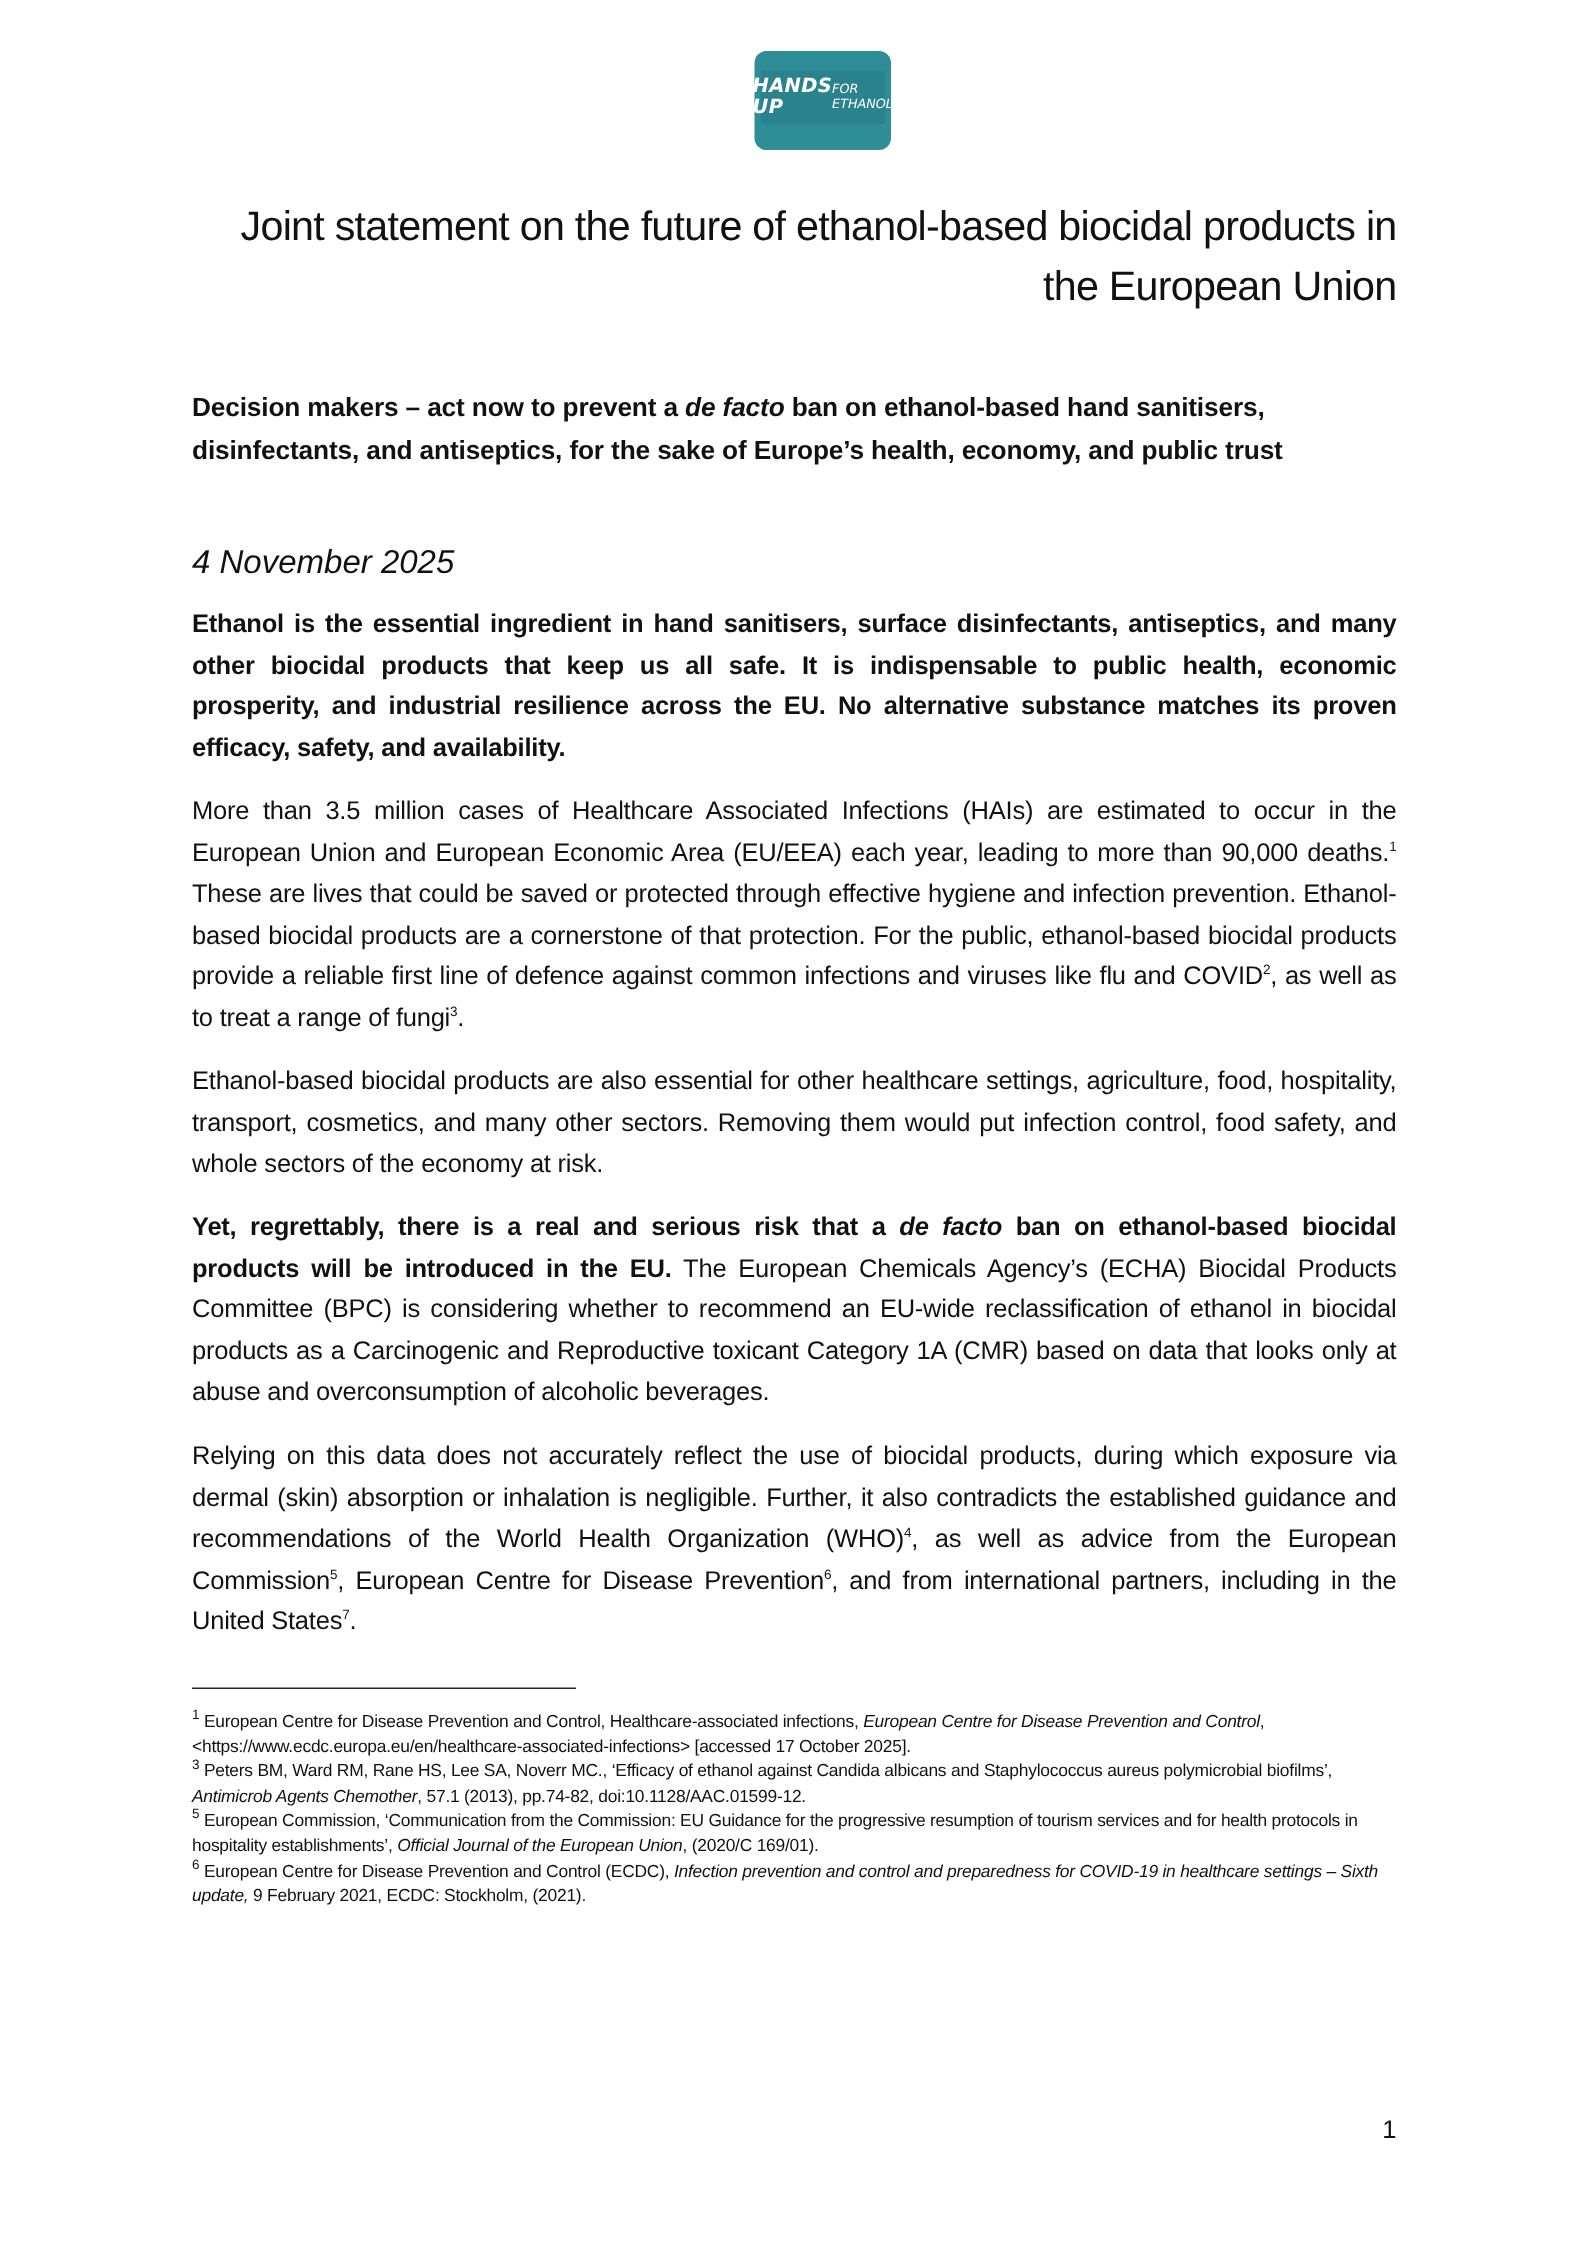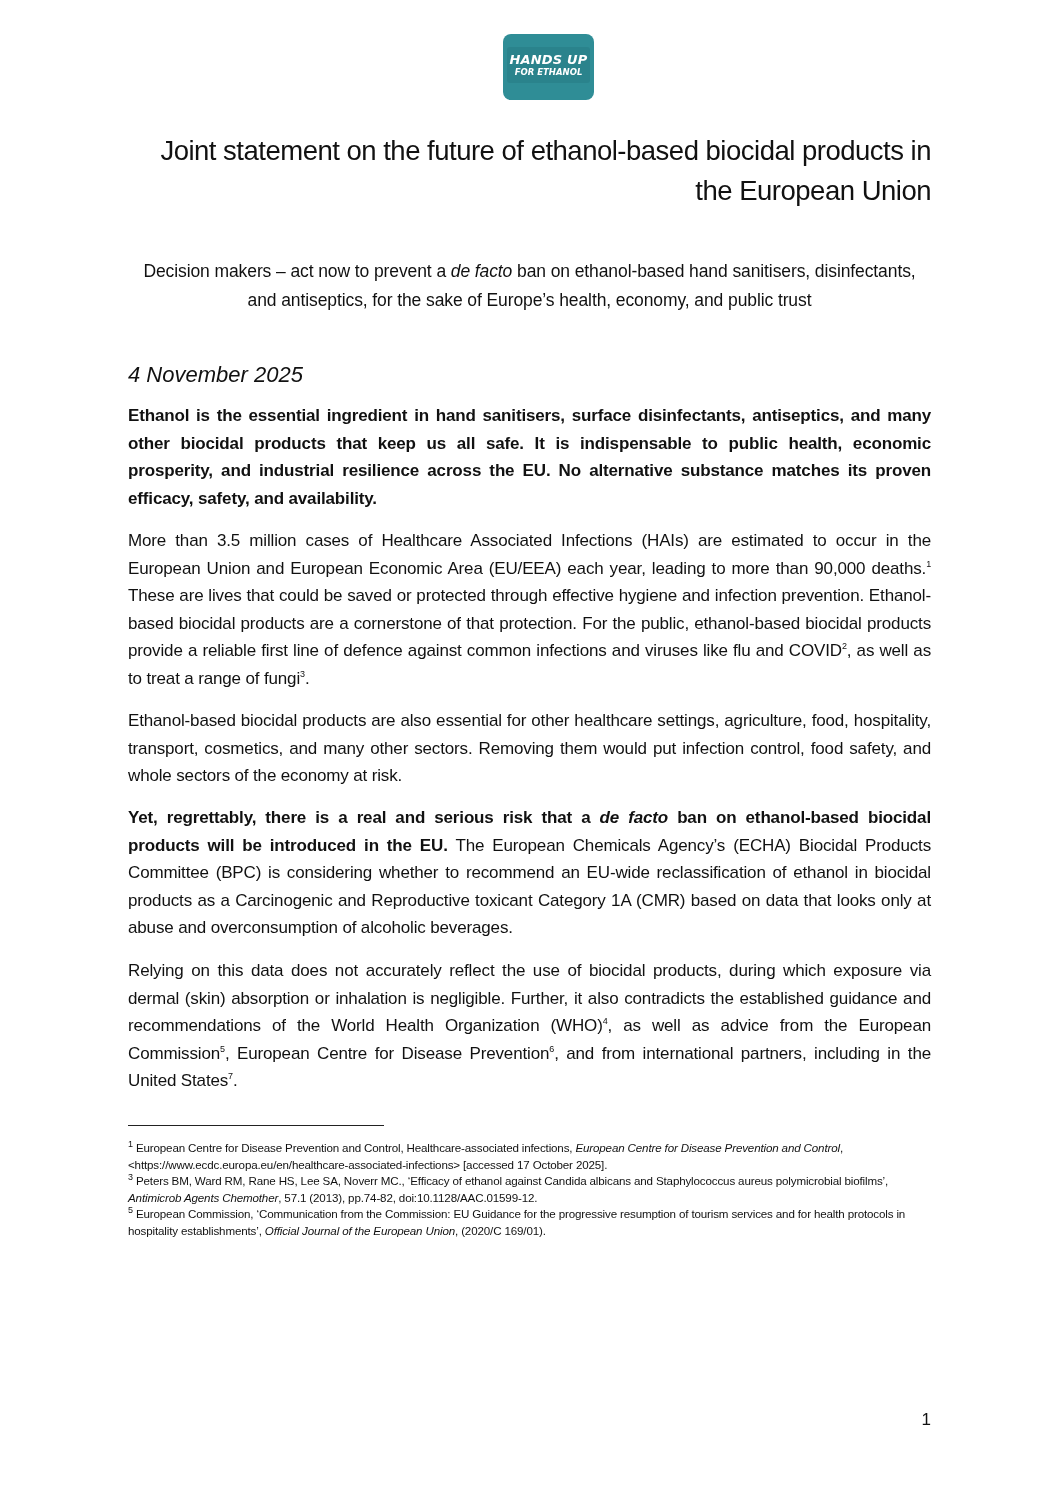--- a/index.html
+++ b/index.html
@@ -7,33 +7,33 @@
       width: 1058px; height: 1497px; position: relative; overflow: hidden;
       font-family: "Liberation Sans", sans-serif; color: #111111;
     }
     .logo {
       position: absolute; left: 503px; top: 34px; width: 91px; height: 66px;
       background: #2f8d96; border-radius: 8px;
     }
     .logo-band {
       position: absolute; left: 4px; right: 4px; top: 13px; height: 36px;
       background: #2a838c; border-radius: 3px;
-      display: flex; flex-direction: column; align-items: center; justify-content: center;
+      display: flex; flex-direction: row; align-items: center; justify-content: center;
     }
     .logo-line1 { color: #fff; font-weight: bold; font-size: 13px; line-height: 14px; letter-spacing: 0.2px; font-family: "DejaVu Sans", sans-serif; font-style: italic; }
-    .logo-line2 { color: #fff; font-weight: bold; font-size: 8.5px; line-height: 10px; font-family: "DejaVu Sans", sans-serif; font-style: italic; }
+    .logo-line2 { color: #fff; font-weight: normal; font-size: 8.5px; line-height: 10px; font-family: "DejaVu Sans", sans-serif; font-style: italic; }
 
     .title {
       position: absolute; left: 128px; width: 803px; top: 131px;
       text-align: right; font-size: 27.5px; line-height: 40px; font-weight: normal;
       letter-spacing: -0.5px; color: #111;
     }
     .subtitle {
       position: absolute; left: 128px; width: 803px; top: 257px;
-      text-align: center; font-size: 17.5px; line-height: 29px; font-weight: normal;
+      text-align: left; font-size: 17.5px; line-height: 29px; font-weight: bold;
       letter-spacing: -0.1px;
     }
     .date {
       position: absolute; left: 128px; width: 803px; top: 363px;
       text-align: left; font-size: 22px; line-height: 24px; font-style: italic;
     }
     .para {
       position: absolute; left: 128px; width: 803px;
       font-size: 17px; line-height: 27.5px; text-align: justify; margin: 0;
       letter-spacing: -0.15px;
@@ -95,15 +95,16 @@
 <p class="para p4">
   <span>Relying on this data does not accurately reflect the use of biocidal products, during which exposure via dermal (skin) absorption or inhalation is negligible. Further, it also contradicts the established guidance and recommendations of the World Health Organization (WHO)</span><sup>4</sup><span>, as well as advice from the European Commission</span><sup>5</sup><span>, European Centre for Disease Prevention</span><sup>6</sup><span>, and from international partners, including in the United States</span><sup>7</sup><span>.</span>
 </p>
 
 <div class="fn-divider"></div>
 
 <div class="footnotes">
   <p class="fn"><sup>1</sup><span> European Centre for Disease Prevention and Control, Healthcare-associated infections, </span><i>European Centre for Disease Prevention and Control</i><span>, &lt;https://www.ecdc.europa.eu/en/healthcare-associated-infections&gt; [accessed 17 October 2025].</span></p>
   <p class="fn"><sup>3</sup><span> Peters BM, Ward RM, Rane HS, Lee SA, Noverr MC., ‘Efficacy of ethanol against Candida albicans and Staphylococcus aureus polymicrobial biofilms’, </span><i>Antimicrob Agents Chemother</i><span>, 57.1 (2013), pp.74-82, doi:10.1128/AAC.01599-12.</span></p>
   <p class="fn"><sup>5</sup><span> European Commission, ‘Communication from the Commission: EU Guidance for the progressive resumption of tourism services and for health protocols in hospitality establishments’, </span><i>Official Journal of the European Union</i><span>, (2020/C 169/01).</span></p>
+  <p class="fn"><sup>6</sup><span> European Centre for Disease Prevention and Control (ECDC), </span><i>Infection prevention and control and preparedness for COVID-19 in healthcare settings – Sixth update,</i><span> 9 February 2021, ECDC: Stockholm, (2021).</span></p>
 </div>
 
 <div class="page-number">1</div>
 
 </body></html>

